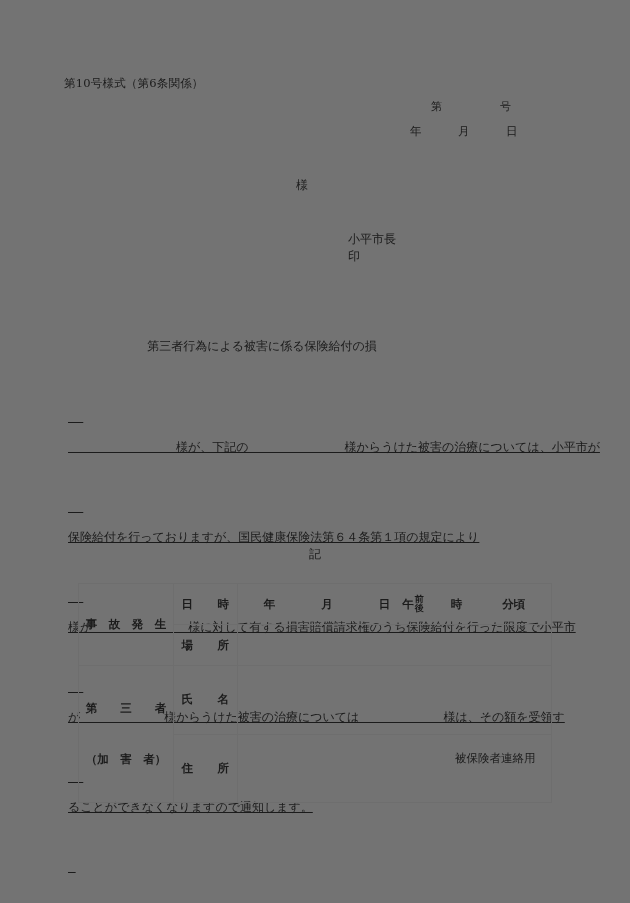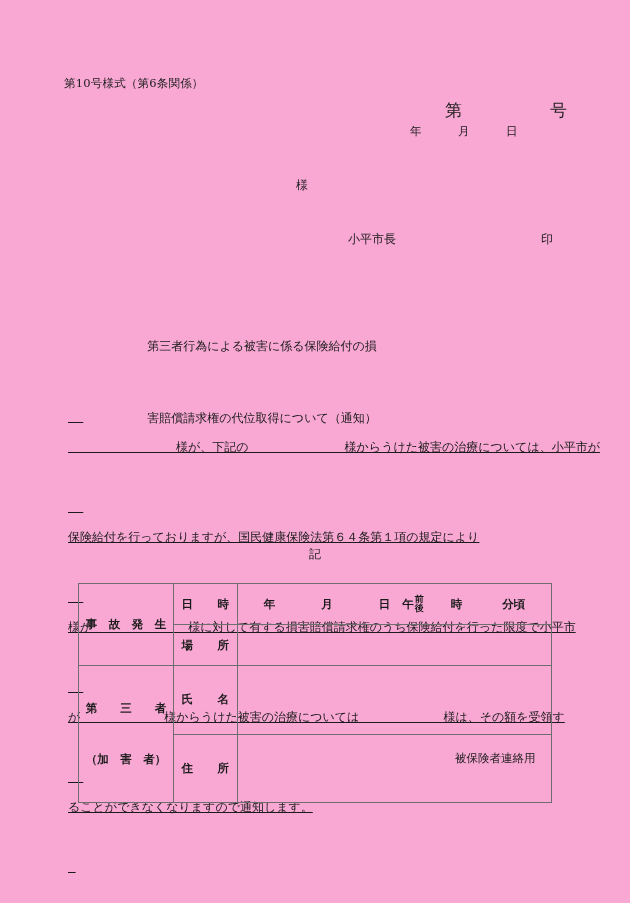--- a/index.html
+++ b/index.html
@@ -11,38 +11,38 @@
     width: 630px;
     height: 903px;
     position: relative;
     font-family: "Liberation Serif", "DejaVu Serif", serif;
     color: #1b1b1b;
     overflow: hidden;
   }
   .page {
     position: absolute;
     inset: 0;
-    background: #f9a8d4;
+    background: #737373;
   }
 
   
   .abs { position: absolute; white-space: pre; }
   .jp  { font-family: "DejaVu Serif", "Liberation Serif", serif; }
 
   
   #form-number {
     left: 64px;
     top: 76px;
     font-size: 11.5px;
     letter-spacing: 0.2px;
   }
   #doc-number {
-    left: 445px;
+    left: 431px;
     top: 99px;
-    font-size: 17px;
+    font-size: 11px;
     letter-spacing: 0.5px;
   }
   #doc-date {
     left: 410px;
     top: 124px;
     font-size: 11.5px;
     letter-spacing: 0.5px;
     text-align: right;
   }
 
@@ -55,20 +55,21 @@
 
   
   #issuer-row {
     left: 348px;
     top: 231px;
     font-size: 12px;
     width: 205px;
     display: flex;
     justify-content: space-between;
     white-space: pre;
+    flex-direction: column;
   }
 
   
   #doc-title {
     left: 0;
     top: 286px;
     width: 524px;
     text-align: center;
     font-size: 12px;
     line-height: 24px;
@@ -157,21 +158,20 @@
 
   <div class="abs jp" id="addressee-line">様</div>
 
   <div class="abs jp" id="issuer-row">
     <span>小平市長</span>
     <span>印</span>
   </div>
 
   <div class="abs jp" id="doc-title">
     <span class="tline">第三者行為による被害に係る保険給付の損</span>
-    <span class="tline">害賠償請求権の代位取得について（通知）</span>
   </div>
 
   <div class="abs jp" id="body-text">
     <span class="bline">　　　　　　　　　様が、下記の　　　　　　　　様からうけた被害の治療については、小平市が</span>
     <span class="bline">保険給付を行っておりますが、国民健康保険法第６４条第１項の規定により</span>
     <span class="bline">様が　　　　　　　　様に対して有する損害賠償請求権のうち保険給付を行った限度で小平市</span>
     <span class="bline">が　　　　　　　様からうけた被害の治療については　　　　　　　様は、その額を受領す</span>
     <span class="bline">ることができなくなりますので通知します。</span>
   </div>
 

